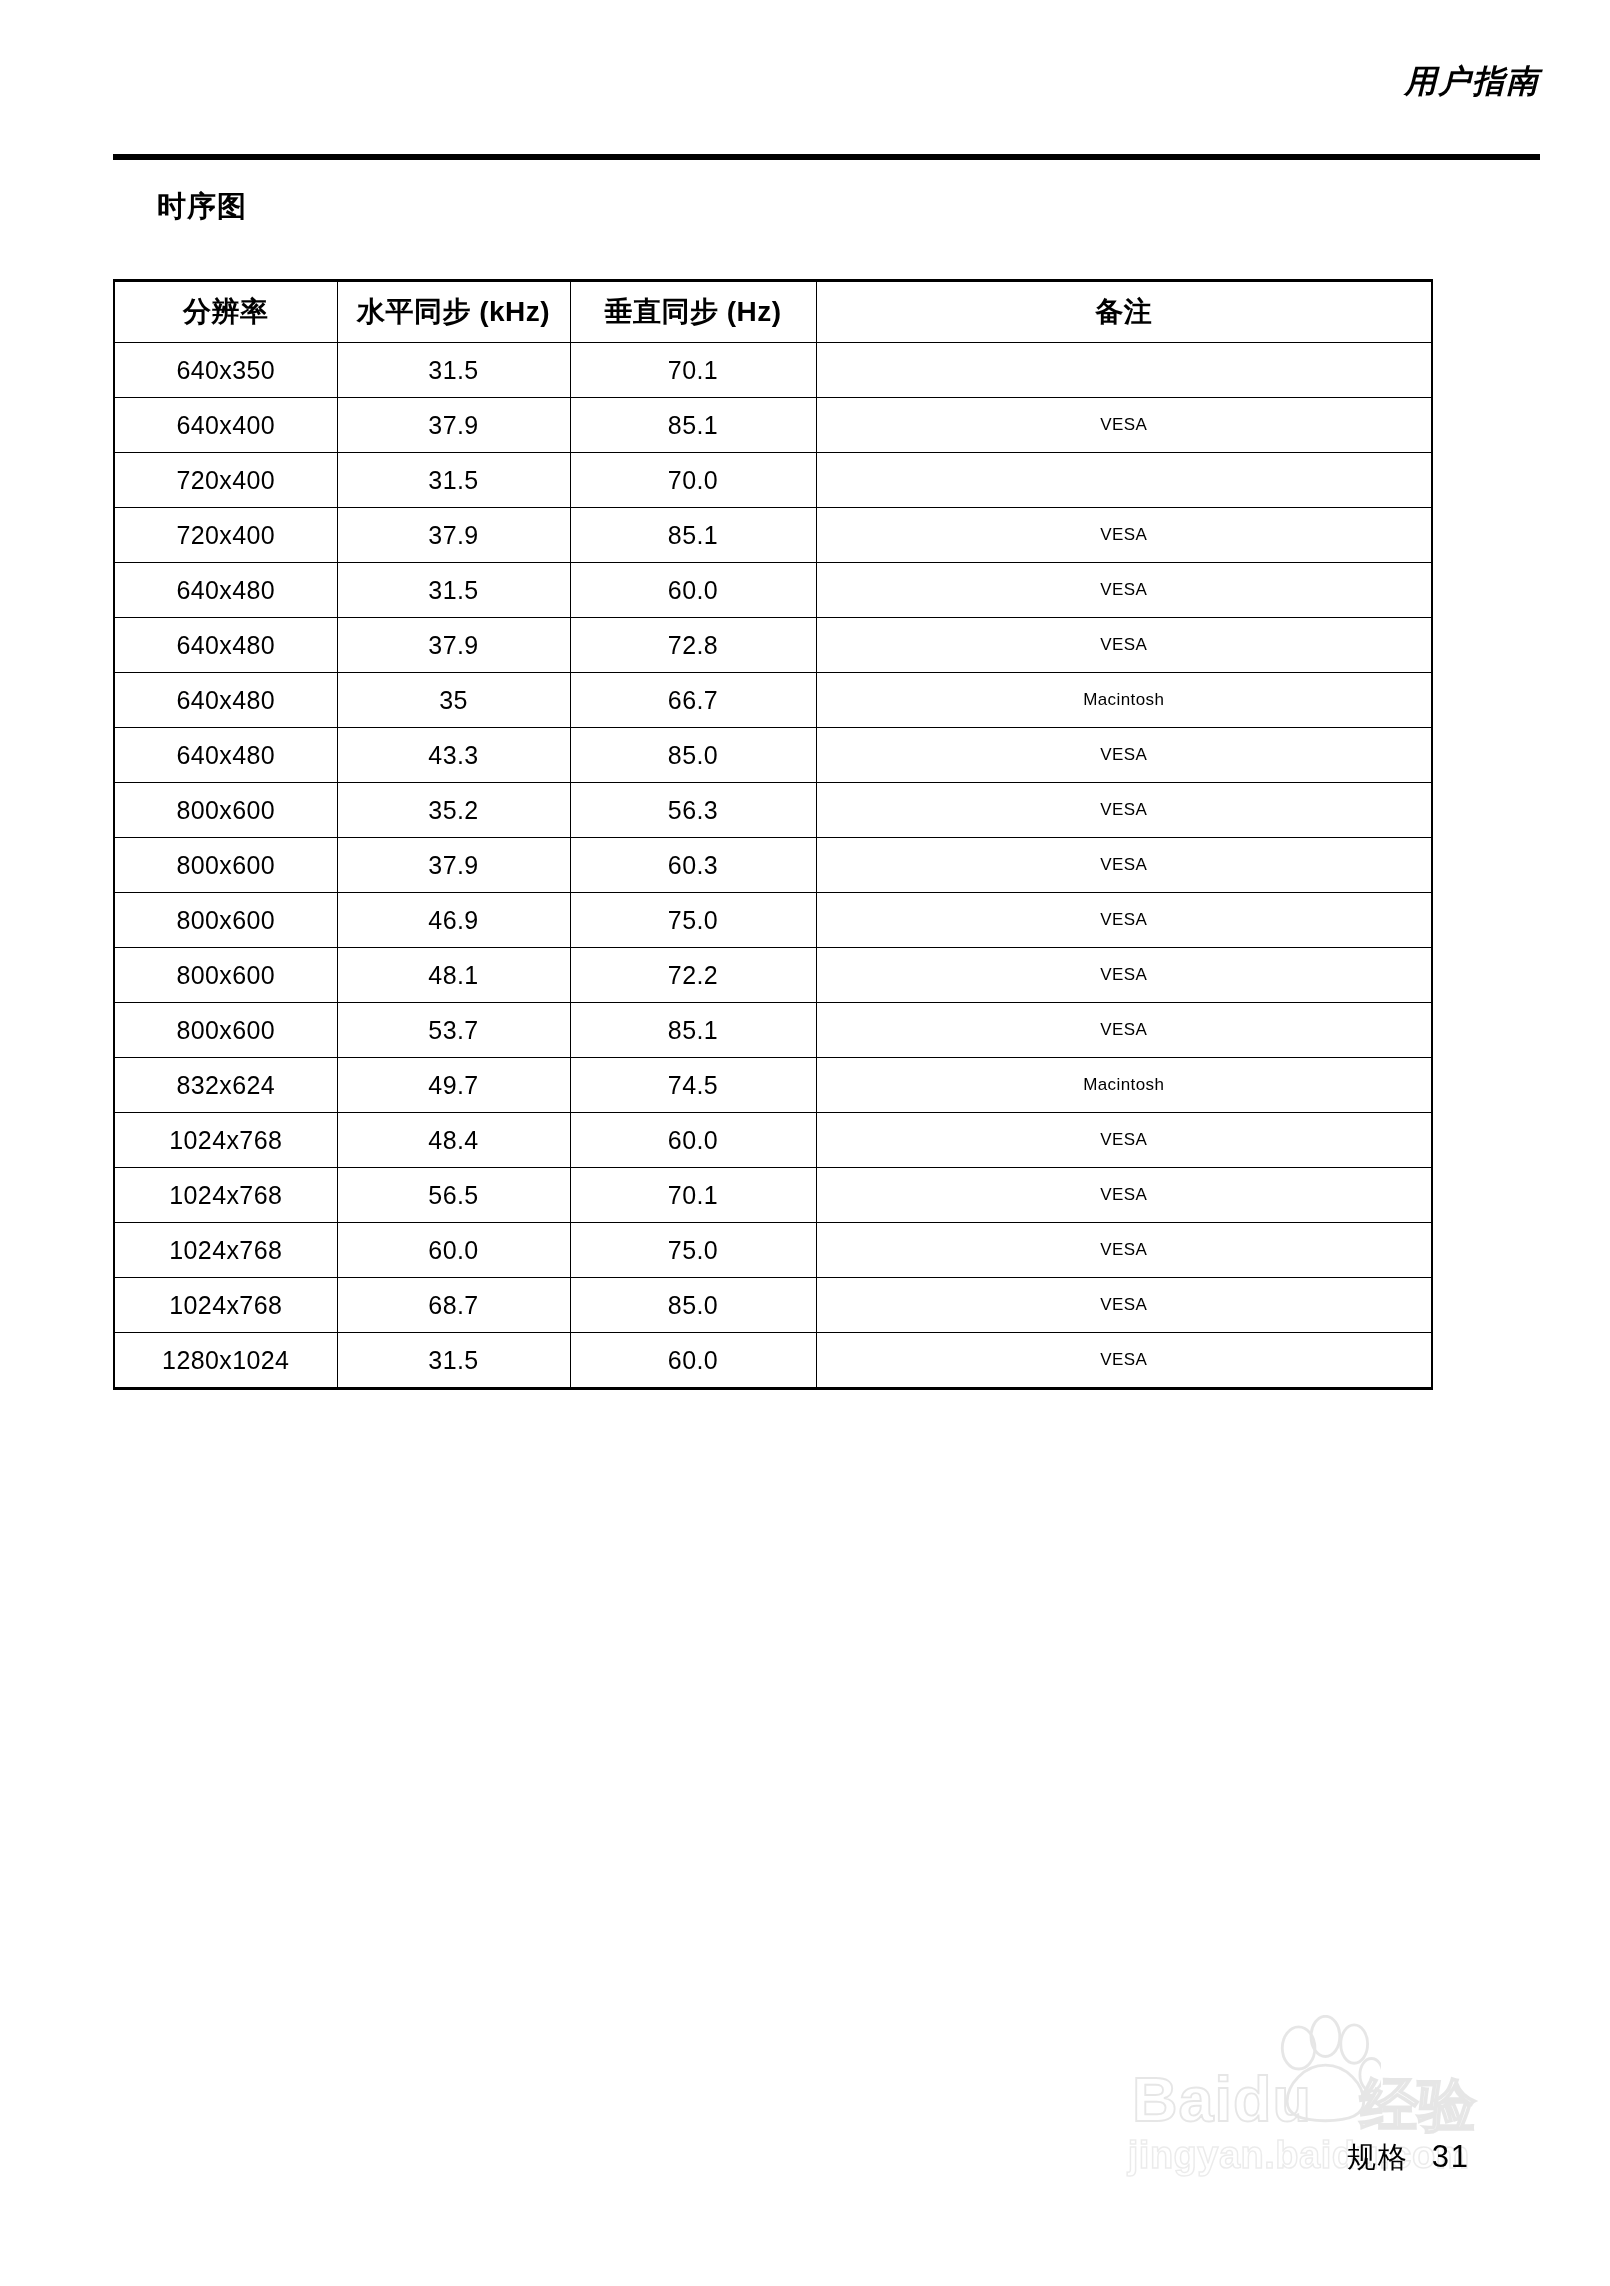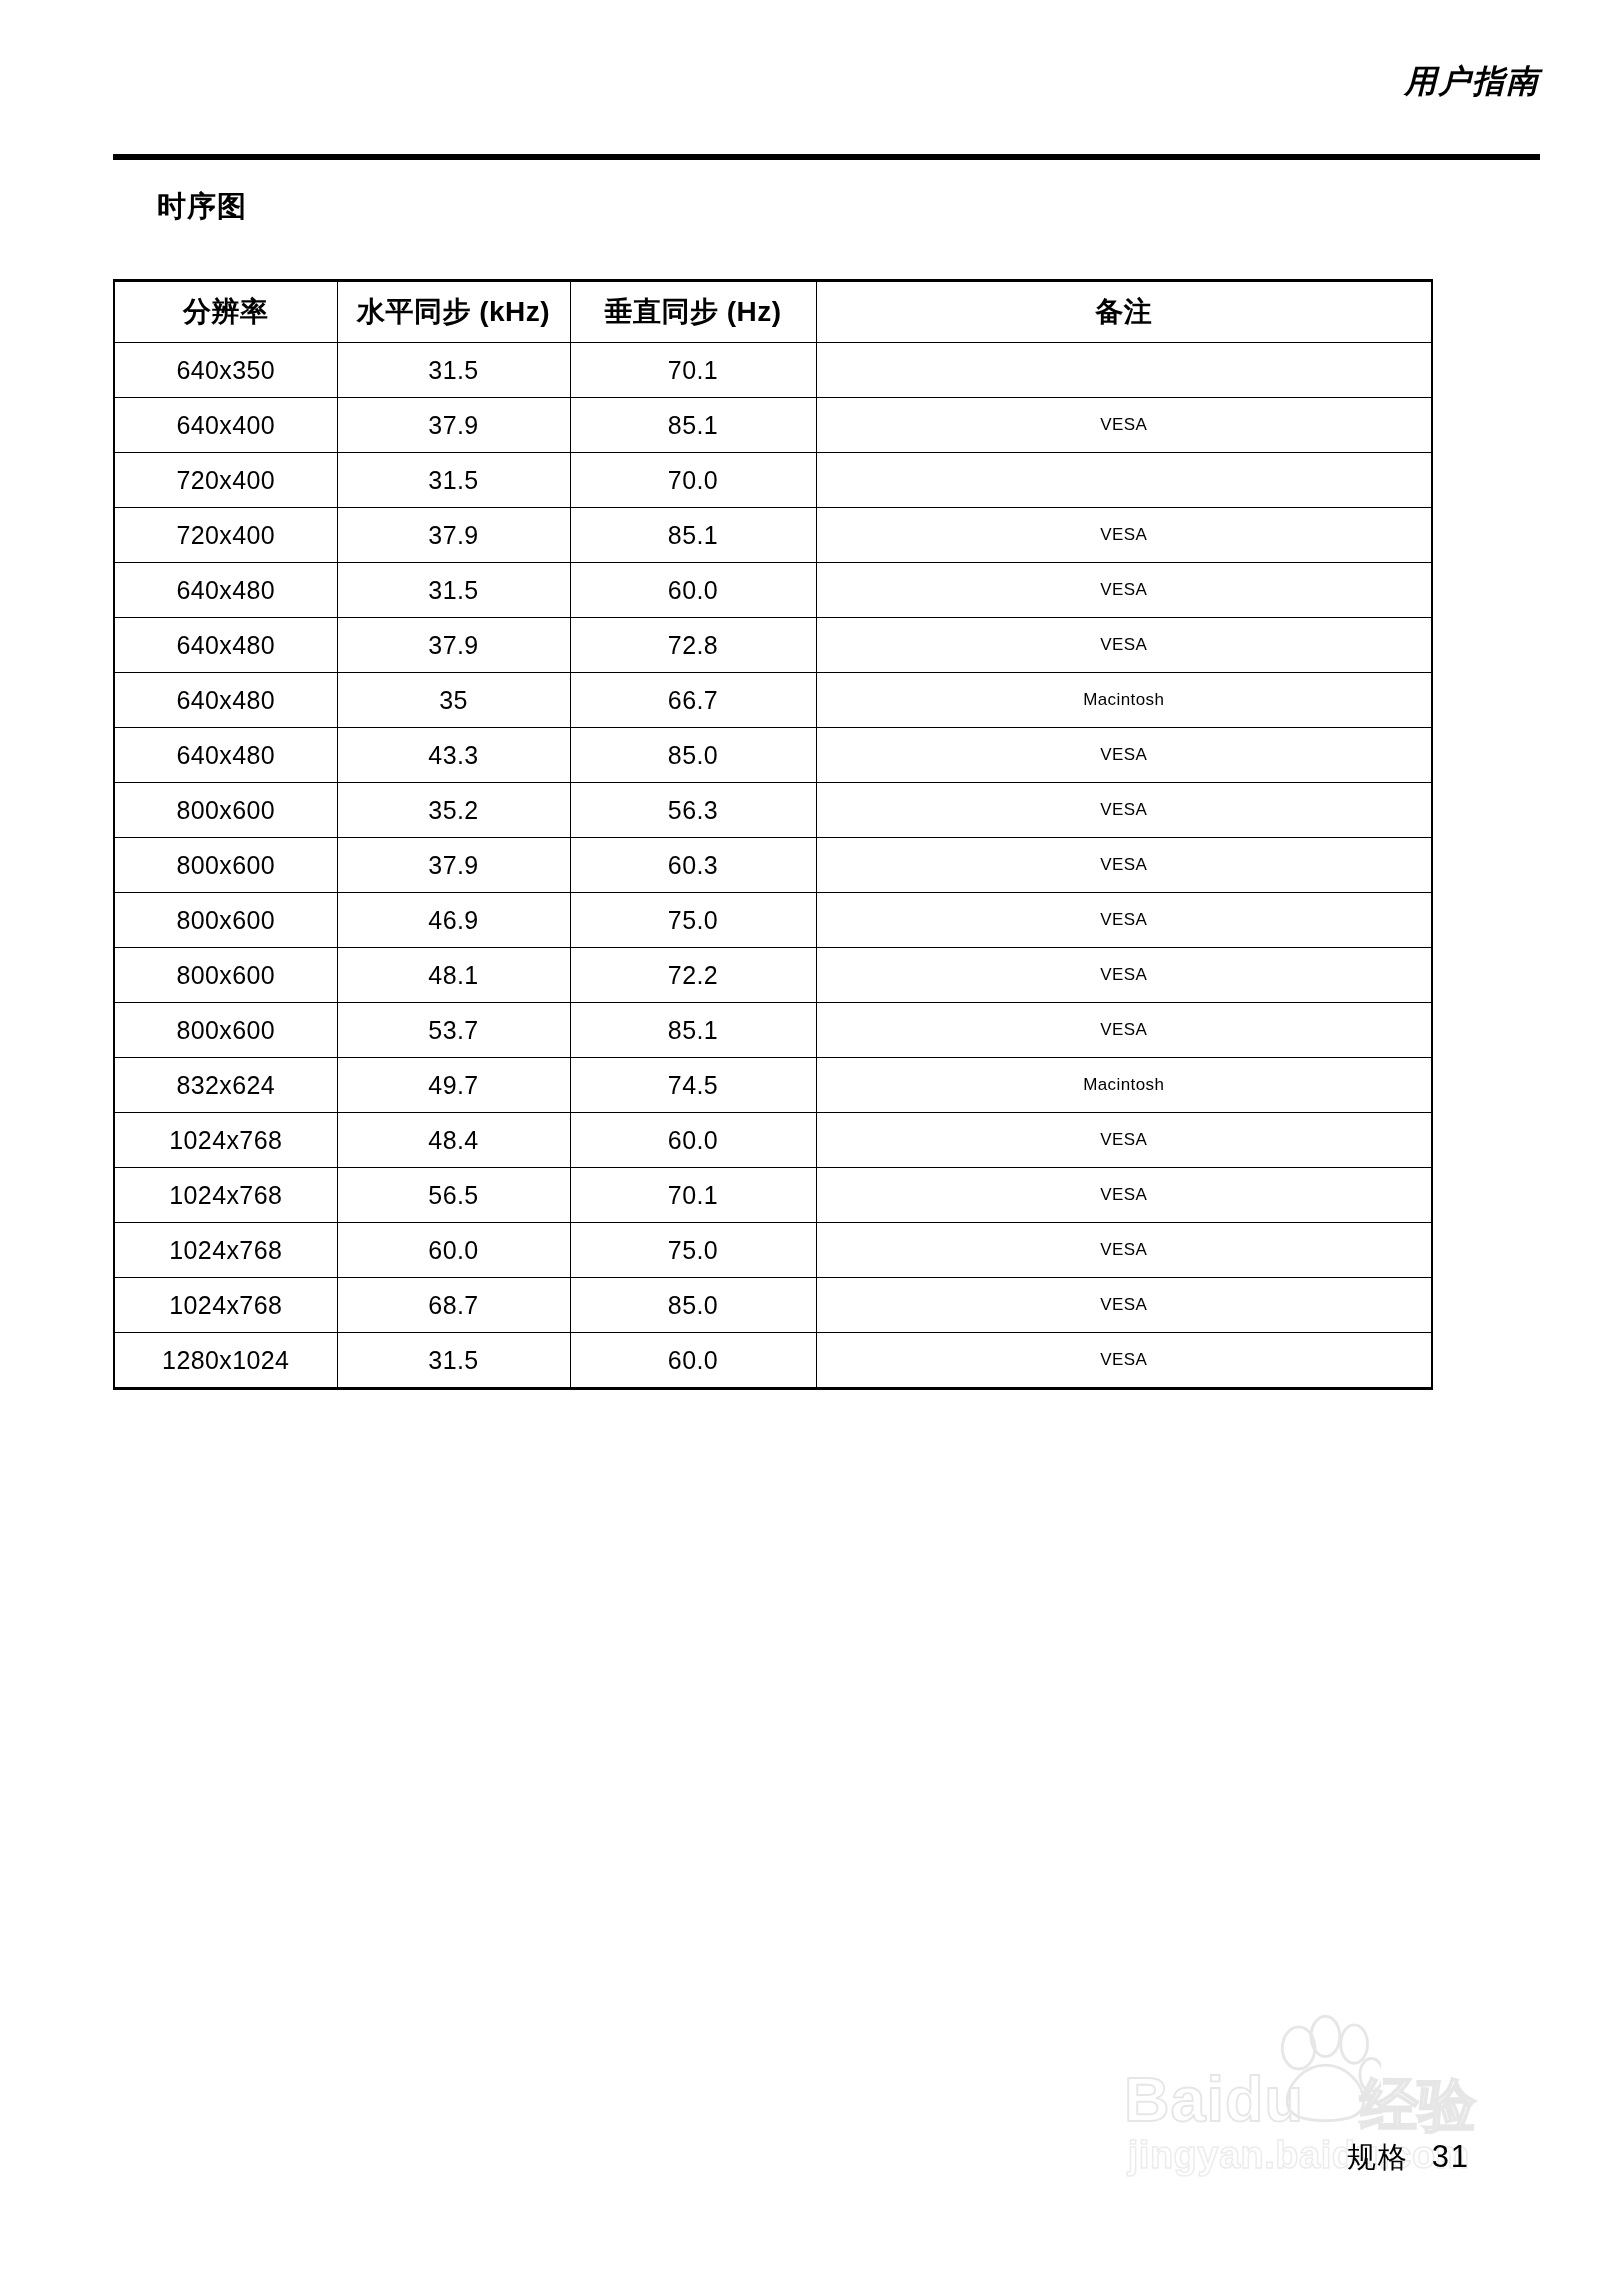--- a/index.html
+++ b/index.html
@@ -141,21 +141,21 @@
     left: 1124px;
     top: 2013px;
     width: 403px;
     height: 168px;
     opacity: 0.16;
     pointer-events: none;
     user-select: none;
   }
   .wm-text {
     position: absolute;
-    left: 0;
+    left: 8px;
     top: 50px;
     font-size: 63px;
     font-weight: 700;
     letter-spacing: 1px;
     color: transparent;
     -webkit-text-stroke: 1.9px #6a6a6a;
     white-space: nowrap;
   }
   .wm-cn {
     position: absolute;

